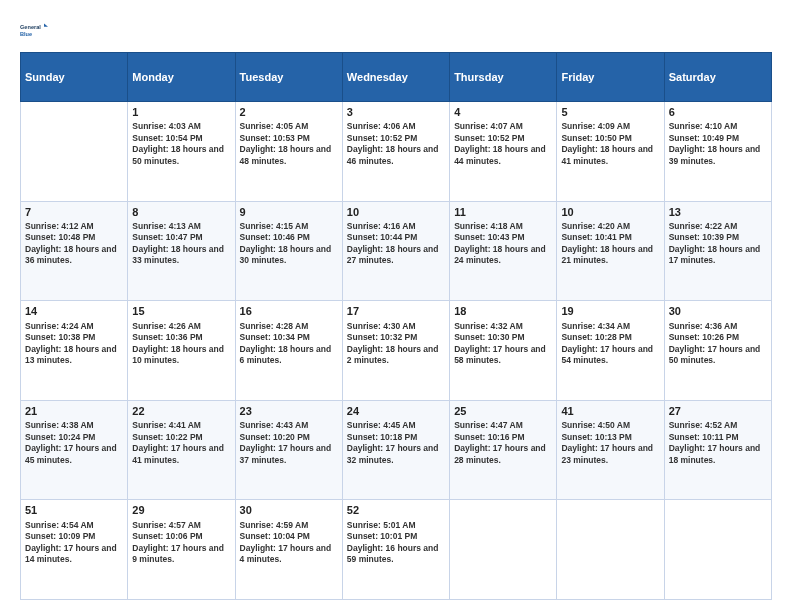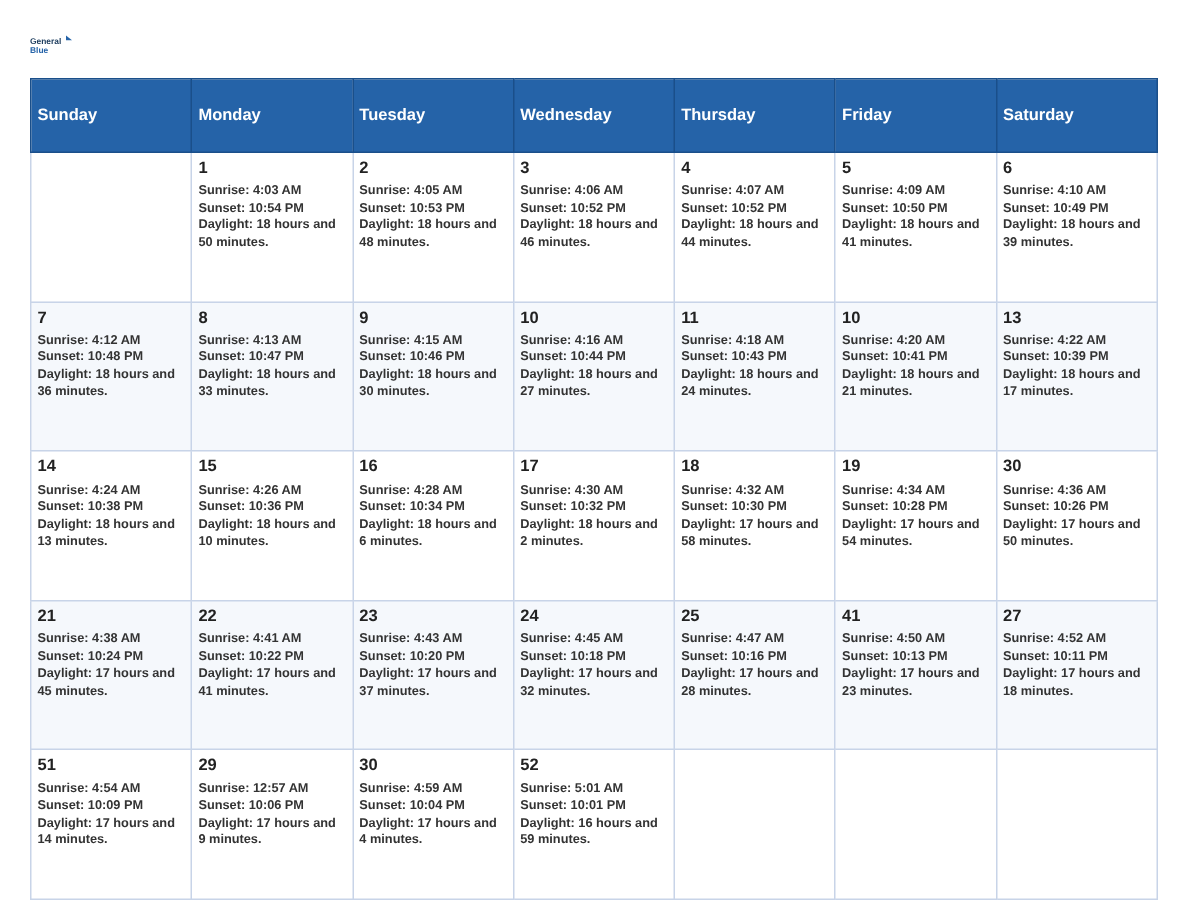--- a/index.html
+++ b/index.html
@@ -322,21 +322,21 @@
         <tr>
           <td>
             <span class="day-number">51</span>
             <div class="day-info">Sunrise: 4:54 AM
 Sunset: 10:09 PM
 Daylight: 17 hours
 and 14 minutes.</div>
           </td>
           <td>
             <span class="day-number">29</span>
-            <div class="day-info">Sunrise: 12:57 AM
+            <div class="day-info">Sunrise: 4:57 AM
 Sunset: 10:06 PM
 Daylight: 17 hours
 and 9 minutes.</div>
           </td>
           <td>
             <span class="day-number">30</span>
             <div class="day-info">Sunrise: 4:59 AM
 Sunset: 10:04 PM
 Daylight: 17 hours
 and 4 minutes.</div>

